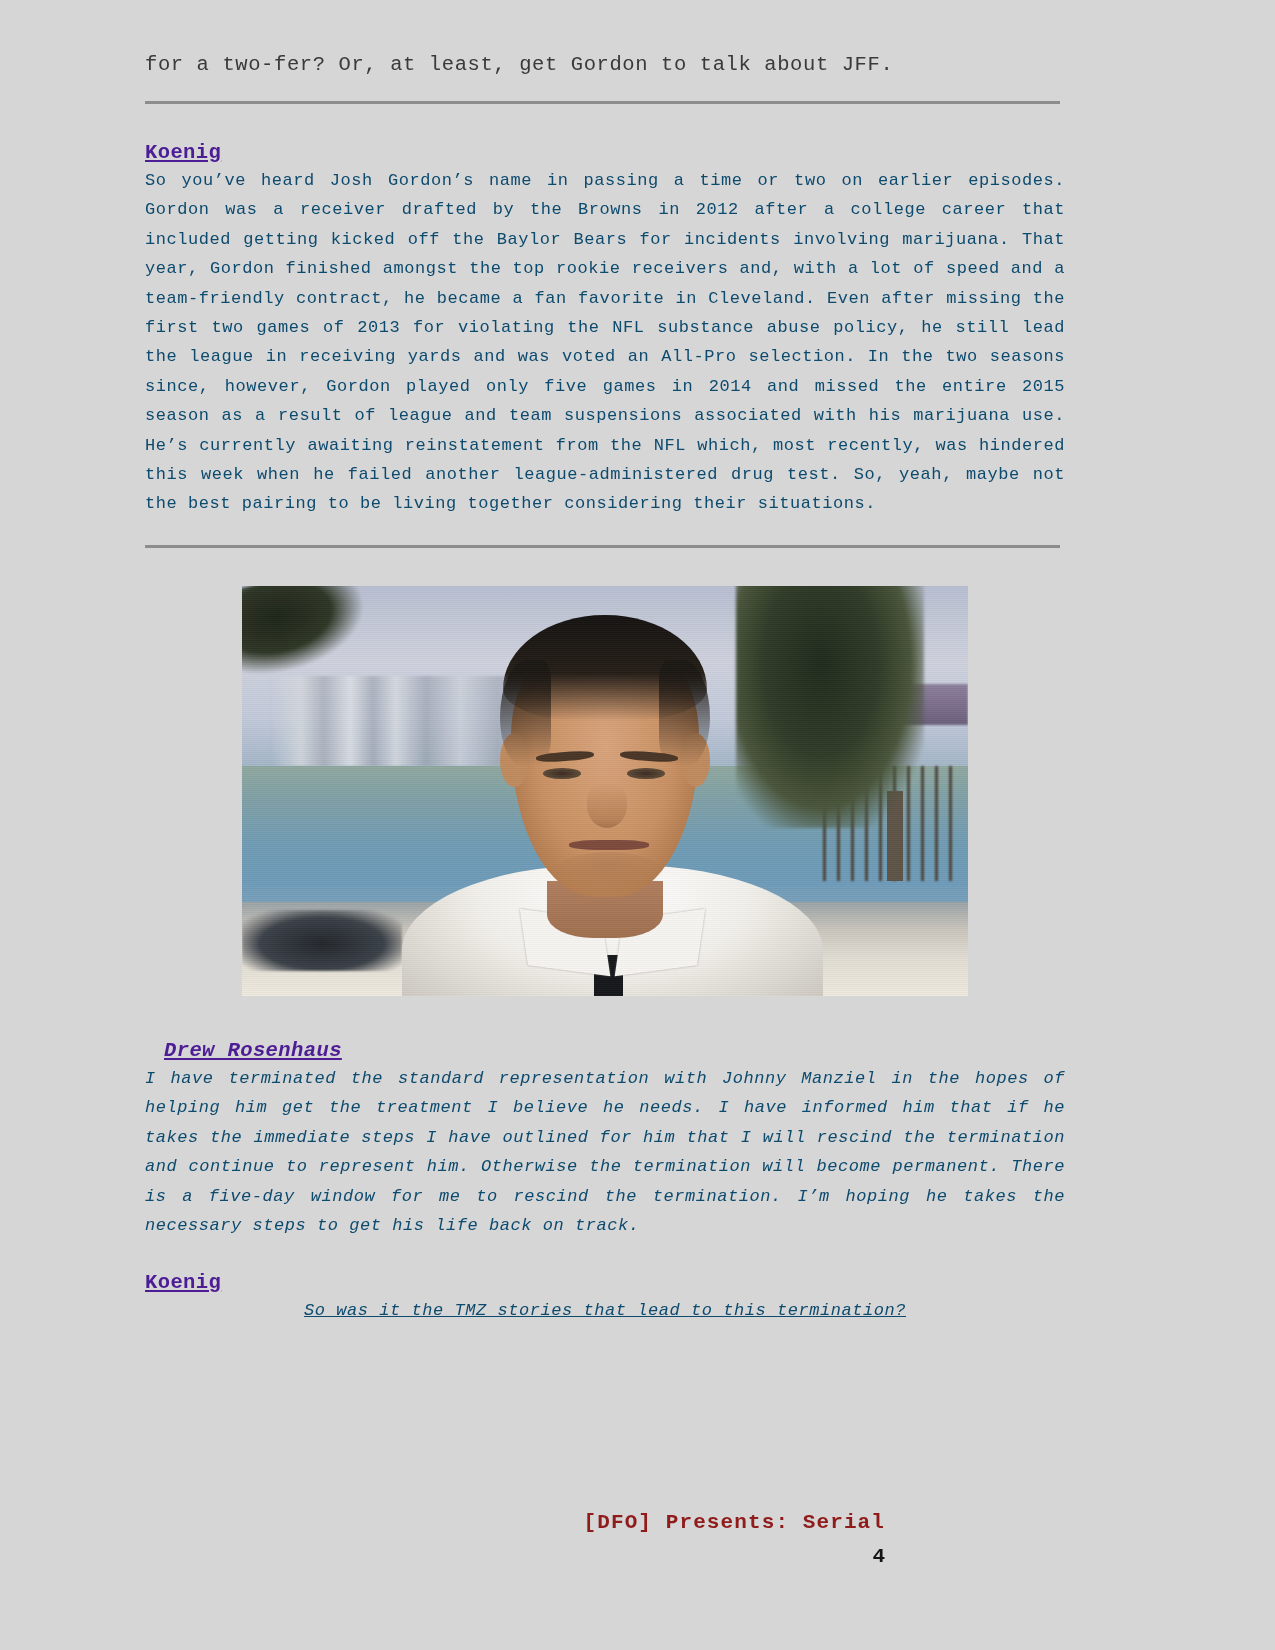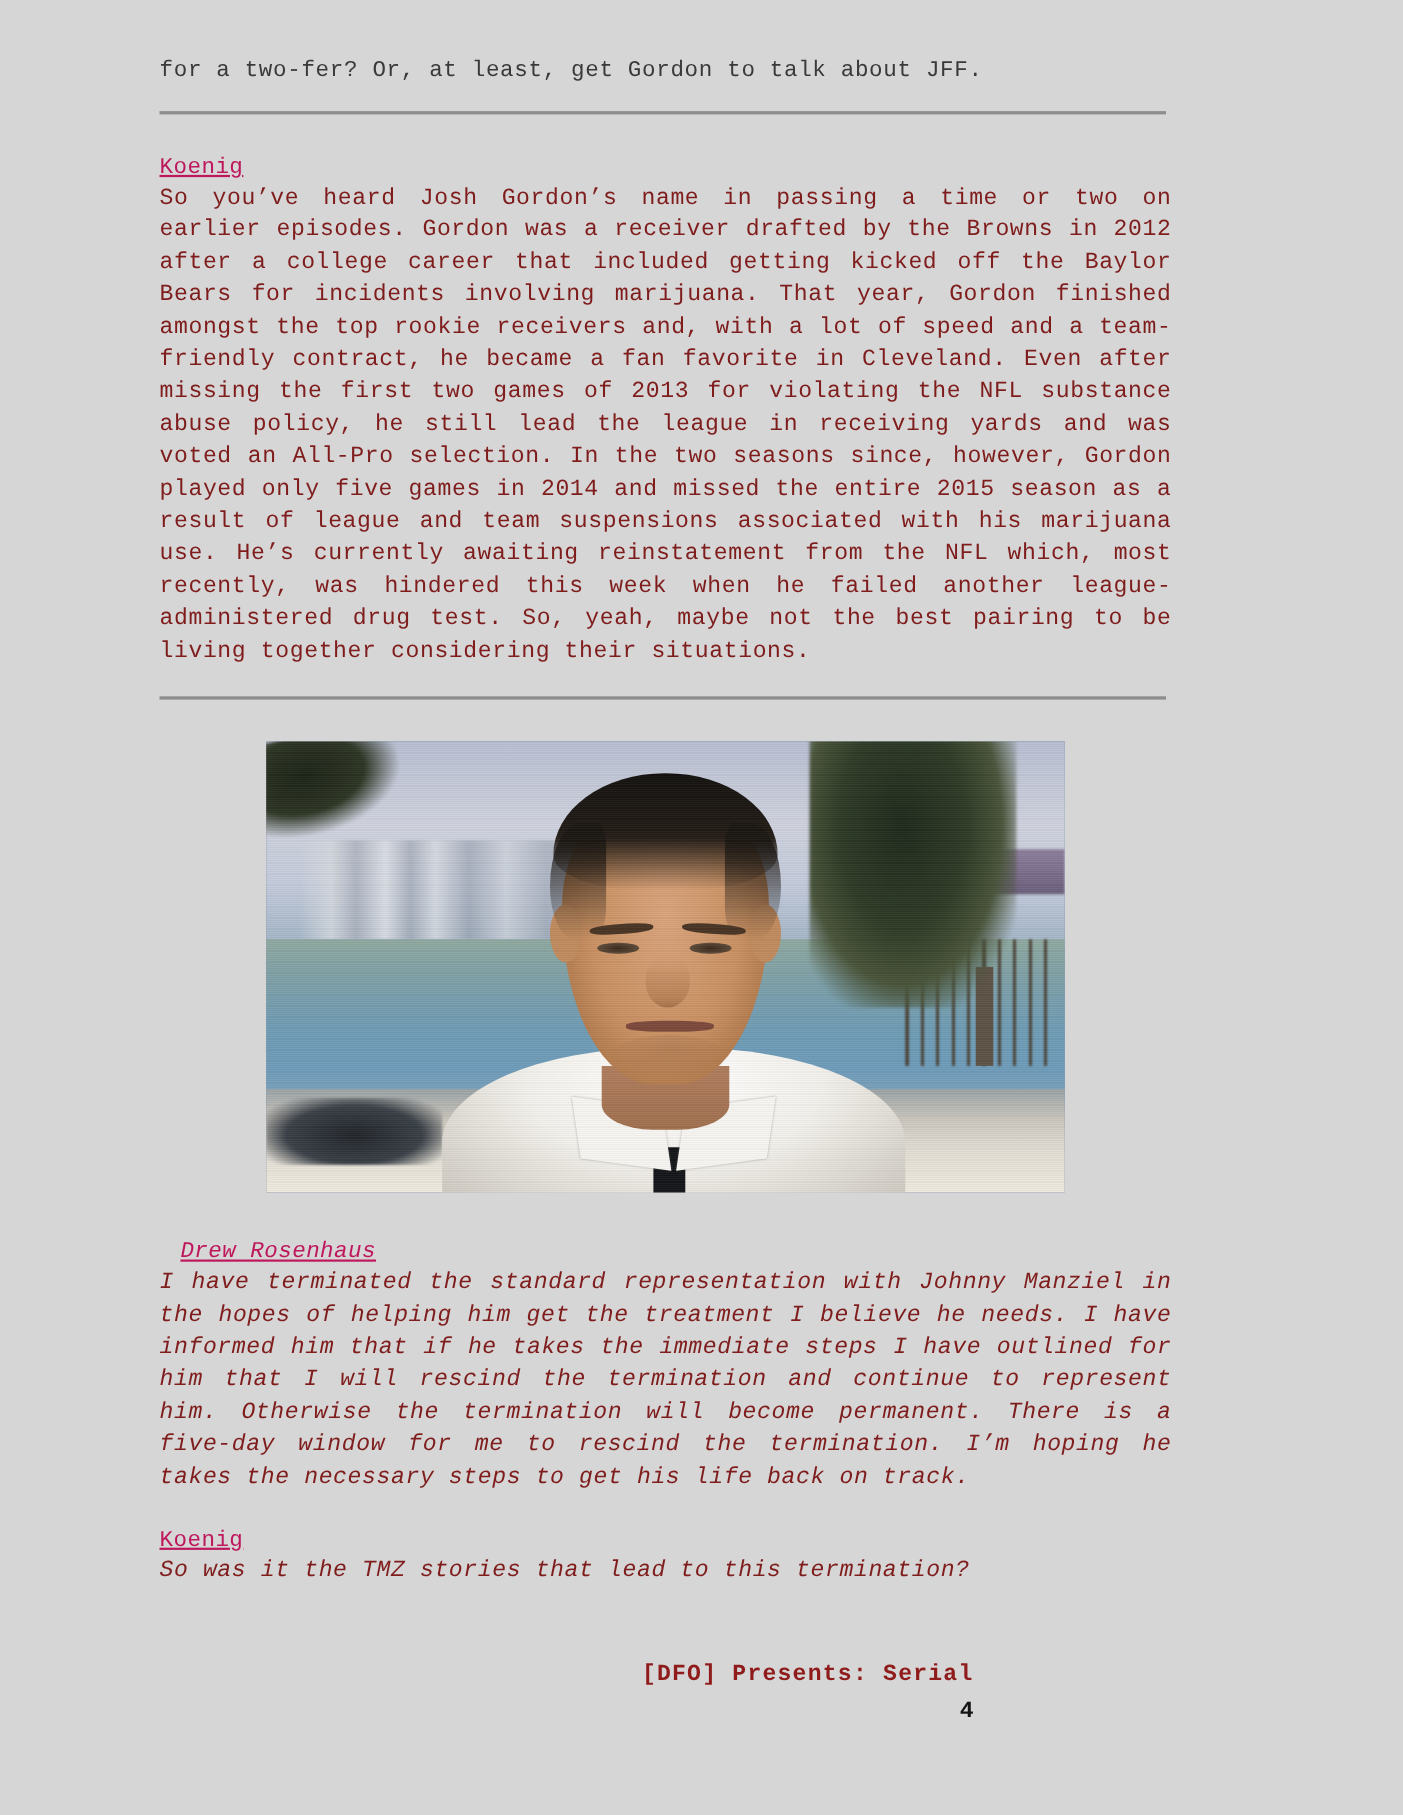--- a/index.html
+++ b/index.html
@@ -35,38 +35,38 @@
   }
 
   hr.rule {
     border: none;
     border-top: 3px solid #8d8d8d;
     margin: 22px 0 0 0;
     width: 915px;
   }
 
   .speaker {
-    font-weight: normal;
+    font-weight: bold;
     text-decoration: underline;
     font-size: 20.5px;
     line-height: 26px;
     letter-spacing: 0.4px;
-    color: #be185d;
+    color: #4c1d95;
     display: inline-block;
   }
   .speaker.ital {
     font-style: italic;
     margin-left: 19px;
   }
 
   .block {
-    font-size: 21px;
+    font-size: 17px;
     line-height: 29.4px;
     letter-spacing: 0.55px;
-    color: #7f1d1d;
+    color: #0c4a6e;
     text-align: justify;
     text-justify: inter-word;
     width: 920px;
     white-space: pre-wrap;
   }
   .block.ital {
     font-style: italic;
   }
 
   .sp-after-rule { height: 36px; }
@@ -318,21 +318,21 @@
 
   <div>
     <div class="speaker ital">Drew Rosenhaus</div>
     <div class="block ital">I have terminated the standard representation with Johnny Manziel in the hopes of helping him get the treatment I believe he needs. I have informed him that if he takes the immediate steps I have outlined for him that I will rescind the termination and continue to represent him. Otherwise the termination will become permanent. There is a five-day window for me to rescind the termination. I’m hoping he takes the necessary steps to get his life back on track.</div>
   </div>
 
   <div class="sp-block" style="height:30px;"></div>
 
   <div>
     <div class="speaker">Koenig</div>
-    <div class="block ital" style="text-align:left;">So was it the TMZ stories that lead to this termination?</div>
+    <div class="block ital" style="text-align:center;text-decoration:underline;">So was it the TMZ stories that lead to this termination?</div>
   </div>
 
   <div class="footer">
     <div class="footer-title">[DFO] Presents: Serial</div>
     <div class="footer-page">4</div>
   </div>
 
 </div>
 
 </body></html>

